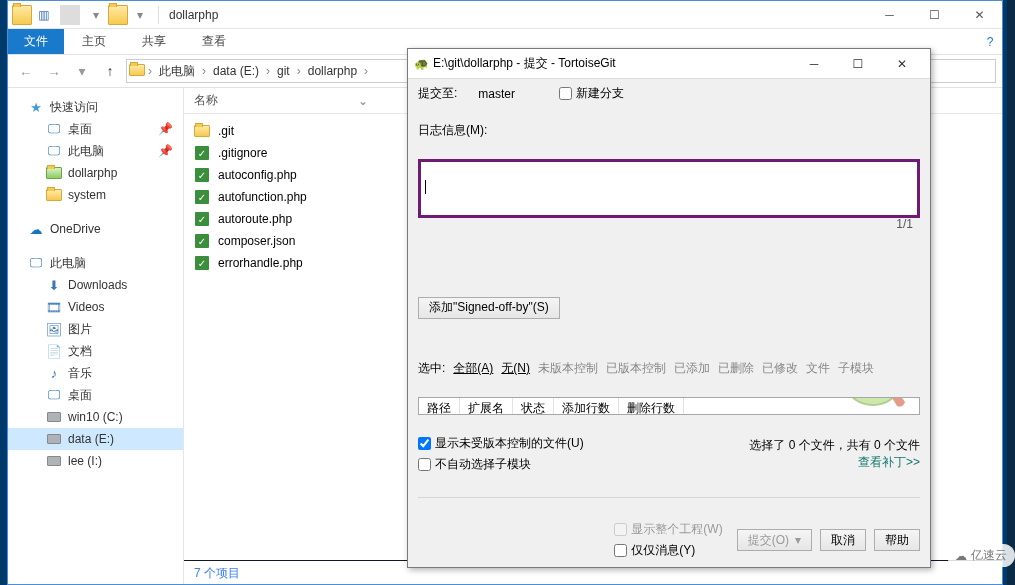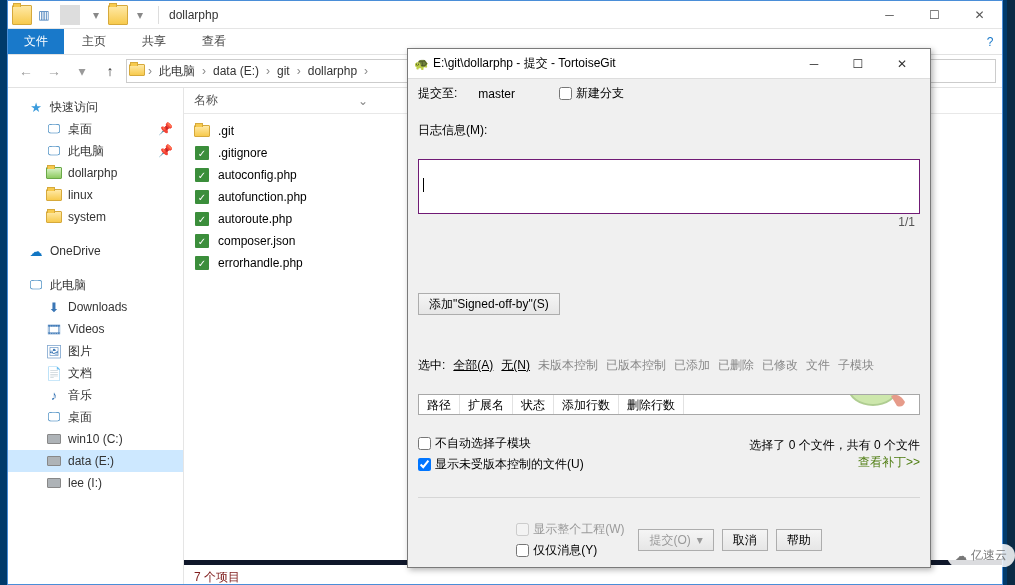--- a/index.html
+++ b/index.html
@@ -35,45 +35,45 @@
 .mon{color:#2a7ab8}
 .drv{background:#aeb3b7;width:14px;height:10px;border:1px solid #888;border-radius:1px}
 .cloud{color:#1176c3}
 .content{flex:1;display:flex;flex-direction:column}
 .colhead{height:26px;border-bottom:1px solid #e8e8e8;display:flex;align-items:center;padding-left:10px;color:#555}
 .colhead span{padding-right:100px}
 .files{flex:1;padding:6px 0}
 .filerow{display:flex;align-items:center;gap:8px;height:22px;padding-left:10px}
 .filerow .ico{width:16px;height:16px;display:flex;align-items:center;justify-content:center}
 .git-ico{background:#3b8e3b;color:#fff;width:14px;height:14px;font-size:10px;display:flex;align-items:center;justify-content:center;border-radius:1px}
-.status{height:24px;border-top:5px solid #0f172a;padding:4px 10px;color:#7f1d1d}
+.status{height:24px;border-top:1px solid #0f172a;padding:4px 10px;color:#3b82f6}
 
 
 .dialog{position:absolute;left:407px;top:48px;width:524px;height:520px;background:#f0f0f0;border:1px solid #7a7a7a;display:flex;flex-direction:column;box-shadow:2px 2px 6px rgba(0,0,0,.3)}
 .dlg-title{height:30px;background:#fff;display:flex;align-items:center;padding:0 6px;border-bottom:1px solid #ddd}
 .dlg-title .t{padding-left:4px}
 .dlg-title .btns{margin-left:auto;display:flex}
 .dlg-title .btns span{width:44px;height:28px;display:flex;align-items:center;justify-content:center;color:#333}
 .dlg-body{flex:1;padding:6px 10px 8px 10px;display:flex;flex-direction:column;gap:20px;overflow:hidden}
 .row{display:flex;align-items:center;gap:14px}
 .cb{display:flex;align-items:center;gap:4px}
 .cb input{width:13px;height:13px}
-.txtarea{border:1px solid #701a75;background:#fff;height:110px;padding:18px 4px;position:relative}
+.txtarea{border:3px solid #701a75;background:#fff;height:110px;padding:18px 4px;position:relative}
 .txtarea .counter{position:absolute;right:4px;bottom:-16px;color:#555}
 .btn{border:1px solid #adadad;background:linear-gradient(#f5f5f5,#e6e6e6);padding:2px 10px;height:22px;display:flex;align-items:center}
 .btn.disabled{color:#9a9a9a}
 .filters{display:flex;gap:8px;flex-wrap:wrap;color:#888}
 .filters .act{color:#000;font-weight:normal}
 .filters .und{text-decoration:underline}
 .listbox{border:1px solid #a7a7a7;background:#fff;height:90px;position:relative;overflow:hidden}
 .listhead{display:flex;border-bottom:1px solid #e2e2e2;height:22px;align-items:center}
 .listhead span{padding:0 8px;border-right:1px solid #e2e2e2;height:100%;display:flex;align-items:center}
 .listmsg{text-align:center;color:#555;padding-top:10px}
 .watermark{position:absolute;right:6px;bottom:2px;opacity:.55}
-.link{color:#4d7c0f}
+.link{color:#0f766e}
 .sep-h{height:1px;background:#d6d6d6;margin:4px 0}
 .ys-badge{position:absolute;right:0;bottom:18px;background:rgba(255,255,255,.85);border-radius:12px;padding:3px 8px;font-size:12px;color:#777;display:flex;align-items:center;gap:4px}
 .right-strip{position:absolute;right:0;top:0;width:8px;height:100%;background:#0a2a45}
 </style>
 </head>
 <body>
 
 <div class="right-strip"></div>
 
 <div class="explorer">
@@ -144,26 +144,20 @@
         <div class="navitem sub">
             <span class="ico">
               <span class="fld-ico" style="background:linear-gradient(#d9f3c8,#8ecb61);border-color:#6aa847"></span>
             </span>
             <span>dollarphp</span>
           </div>
         <div class="navitem sub">
             <span class="ico">
               <span class="fld-ico"></span>
             </span>
-            <span>linux</span>
-          </div>
-        <div class="navitem sub">
-            <span class="ico">
-              <span class="fld-ico"></span>
-            </span>
             <span>system</span>
           </div>
       </div>
       <div class="navgrp">
         <div class="navitem">
             <span class="ico cloud">☁</span>
             <span>OneDrive</span>
           </div>
       </div>
       <div class="navgrp">
@@ -321,35 +315,35 @@
       <div class="listmsg">在上次提交后没有添加或更改过文件。</div>
       <svg class="watermark" width="70" height="56" viewBox="0 0 70 56">
           <ellipse cx="30" cy="32" rx="24" ry="17" fill="#a6d46a" stroke="#6fa539" stroke-width="2"></ellipse>
           <circle cx="54" cy="22" r="8" fill="#a6d46a" stroke="#6fa539" stroke-width="2"></circle>
           <path d="M48 40 q8 -4 14 6 q-2 6 -8 4 z" fill="#d24a2c"></path>
         </svg>
     </div>
     <div class="row" style="justify-content:space-between">
       <div style="display:flex;flex-direction:column;gap:4px">
         <label class="cb">
+            <input type="checkbox" checked="" style="">
+            <span>显示未受版本控制的文件(U)</span>
+          </label>
+        <label class="cb">
             <input type="checkbox" style="">
             <span>不自动选择子模块</span>
           </label>
-        <label class="cb">
-            <input type="checkbox" checked="" style="">
-            <span>显示未受版本控制的文件(U)</span>
-          </label>
       </div>
       <div style="text-align:right">
         <div>选择了 0 个文件，共有 0 个文件</div>
         <div class="link">查看补丁&gt;&gt;</div>
       </div>
     </div>
     <div class="sep-h"></div>
-    <div class="row" style="justify-content:center">
+    <div class="row" style="justify-content:flex-end">
       <div style="display:flex;flex-direction:column;gap:4px">
         <label class="cb" style="color:#9a9a9a">
             <input type="checkbox" disabled="" style="">
             <span>显示整个工程(W)</span>
           </label>
         <label class="cb">
             <input type="checkbox" style="">
             <span>仅仅消息(Y)</span>
           </label>
       </div>

